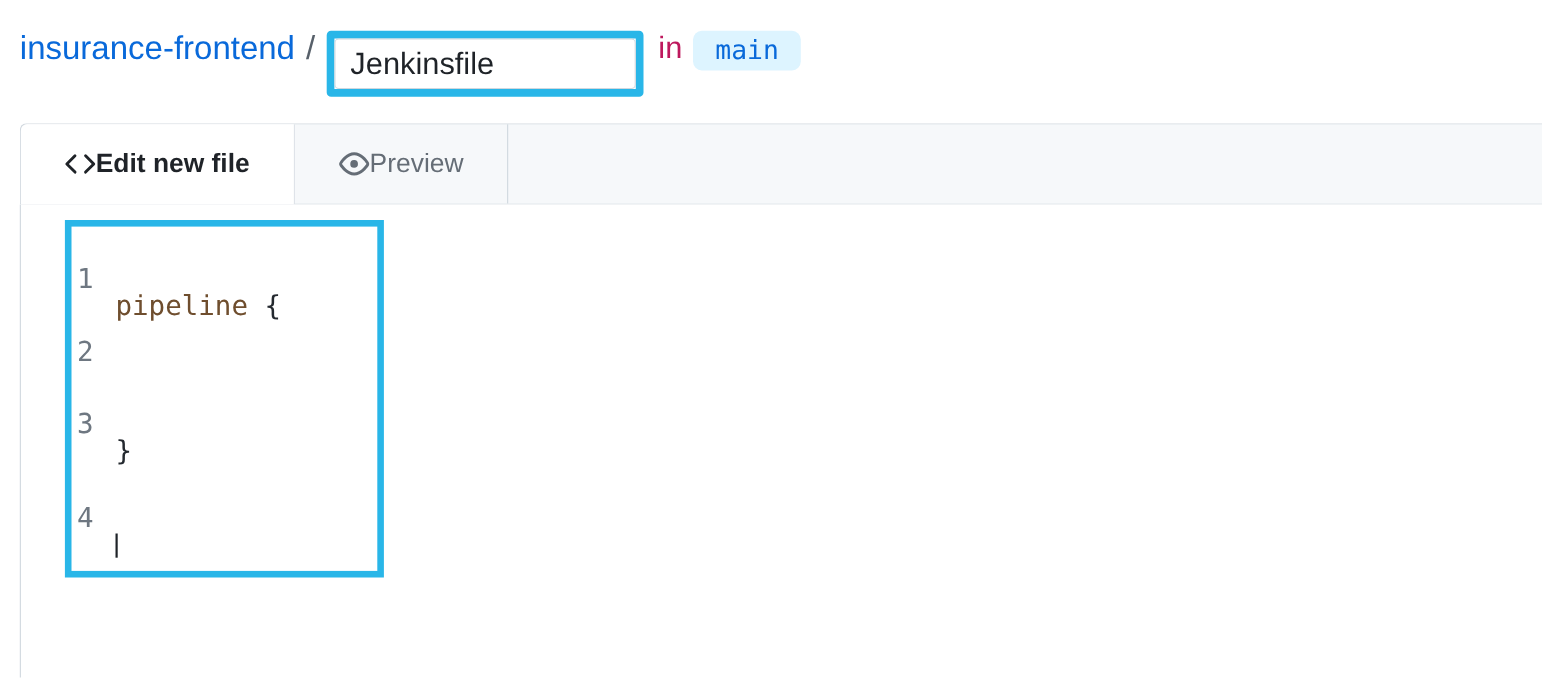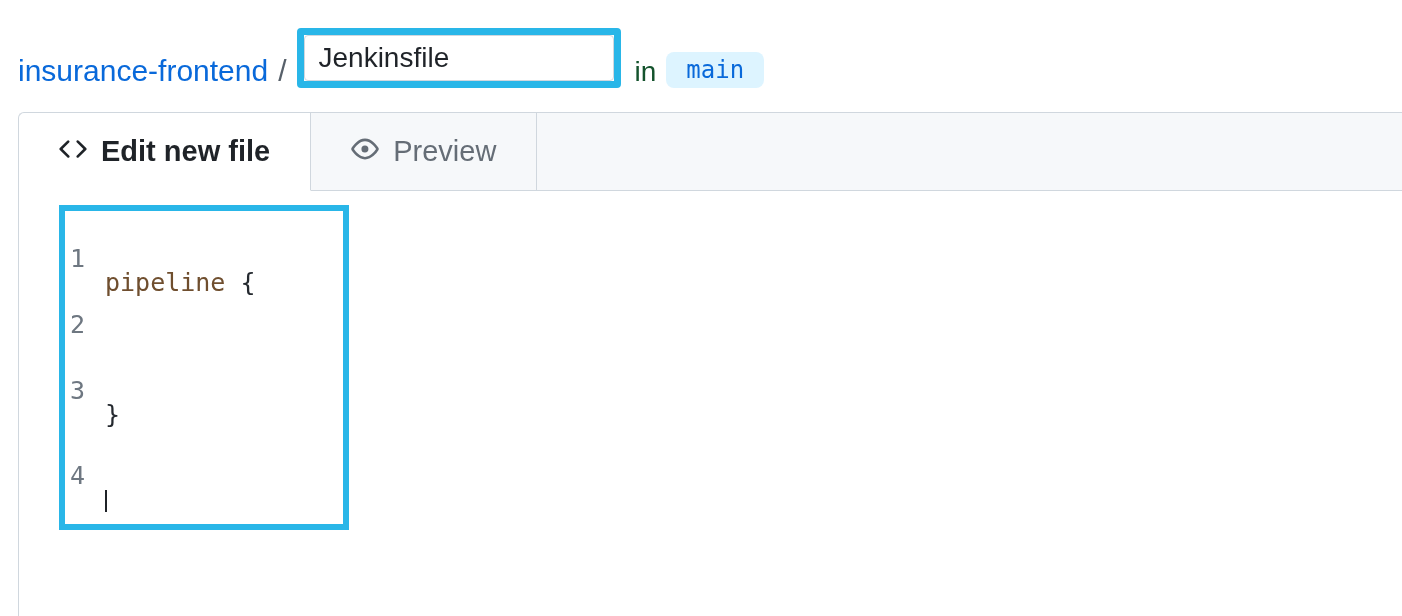--- a/index.html
+++ b/index.html
@@ -6,21 +6,21 @@
     body {
       font-family: -apple-system, BlinkMacSystemFont, "Segoe UI", Helvetica, Arial, sans-serif;
       background: #ffffff;
       width: 1402px;
       height: 616px;
       overflow: hidden;
     }
 
     .breadcrumb-container {
       display: flex;
-      align-items: flex-end;
+      align-items: flex-start;
       padding: 28px 18px 24px 18px;
       gap: 10px;
     }
 
     .repo-link {
       color: #0969da;
       font-size: 30px;
       font-weight: 400;
       text-decoration: none;
       cursor: pointer;
@@ -37,28 +37,28 @@
       padding: 0;
       display: inline-block;
     }
 
     .filename-input {
       font-size: 28px;
       padding: 6px 14px;
       border: 1px solid #d0d7de;
       border-radius: 4px;
       outline: none;
-      width: 310px;
+      width: 274px;
       color: #1f2328;
       background: #ffffff;
     }
 
     .in-text {
       font-size: 28px;
-      color: #14532d;
+      color: #be185d;
       margin-left: 4px;
     }
 
     .branch-badge {
       background-color: #ddf4ff;
       color: #0969da;
       font-family: ui-monospace, SFMono-Regular, "SF Mono", Menlo, Consolas, monospace;
       font-size: 24px;
       padding: 4px 20px;
       border-radius: 8px;
@@ -69,24 +69,24 @@
       border-bottom: 1px solid #d0d7de;
       background: #f6f8fa;
       margin-left: 18px;
       border-left: 1px solid #d0d7de;
       border-top: 1px solid #d0d7de;
       border-top-left-radius: 6px;
     }
 
     .tab {
       display: flex;
-      align-items: flex-start;
-      gap: 14px;
+      align-items: flex-end;
+      gap: 0;
       padding: 22px 40px;
-      font-size: 29px;
+      font-size: 24px;
       cursor: pointer;
       color: #656d76;
       border-right: 1px solid #d0d7de;
     }
 
     .tab.active {
       background: #ffffff;
       color: #1f2328;
       font-weight: 600;
       border-bottom: 1px solid #ffffff;

